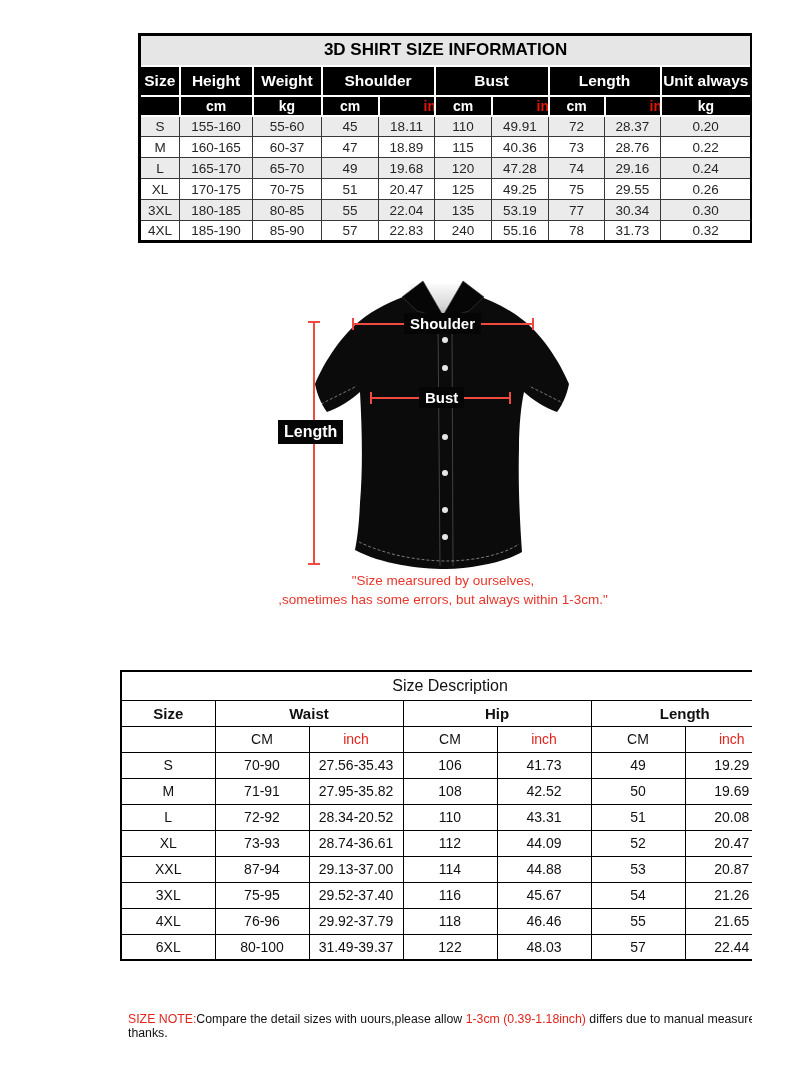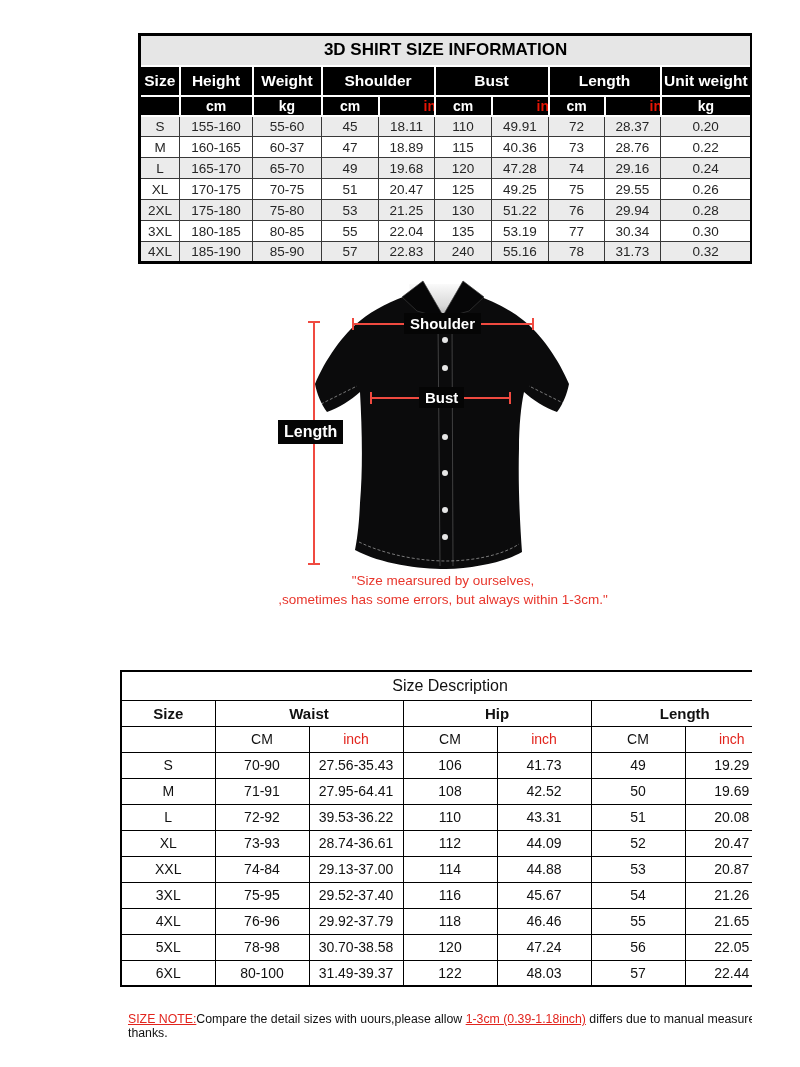--- a/index.html
+++ b/index.html
@@ -50,21 +50,21 @@
   .measure.v::before,.measure.v::after{content:"";position:absolute;left:-5px;width:12px;height:2px;background:var(--line_red);}
   .measure.v::before{top:0;} .measure.v::after{bottom:0;}
   .mlabel{
     position:absolute;background:#050505;color:#fff;font-weight:bold;
     text-align:center;line-height:21px;height:21px;font-size:15px;padding:0 6px;
   }
   .caption{position:absolute;left:0;top:571px;width:790px;text-align:center;
     color:var(--caption_red);font-size:13.5px;line-height:19px;}
   
   .note{position:absolute;left:80px;top:1012px;width:700px;font-size:12.3px;color:#111;}
-  .note .nred{color:var(--note_red);text-decoration:underline;}
+  .note .nred{color:var(--note_red);}
 </style>
 </head>
 <body>
 
 <div class="page">
 
   <table class="t1">
     <colgroup>
       <col style="width:40px">
         <col style="width:73px">
@@ -81,21 +81,21 @@
       <tr class="title-row">
         <td colspan="10">3D SHIRT SIZE INFORMATION</td>
       </tr>
       <tr class="dark group-row">
         <th>Size</th>
         <th>Height</th>
         <th>Weight</th>
         <th colspan="2">Shoulder</th>
         <th colspan="2">Bust</th>
         <th colspan="2">Length</th>
-        <th>Unit weight</th>
+        <th>Unit always</th>
       </tr>
       <tr class="dark unit-row">
         <td></td>
         <td>cm</td>
         <td>kg</td>
         <td>cm</td>
         <td class="red">inch\'\'</td>
         <td>cm</td>
         <td class="red">inch\'\'</td>
         <td>cm</td>
@@ -144,32 +144,20 @@
           <td>XL</td>
           <td>170-175</td>
           <td>70-75</td>
           <td>51</td>
           <td class="red">20.47</td>
           <td>125</td>
           <td class="red">49.25</td>
           <td>75</td>
           <td class="red">29.55</td>
           <td>0.26</td>
-        </tr>
-        <tr>
-          <td>2XL</td>
-          <td>175-180</td>
-          <td>75-80</td>
-          <td>53</td>
-          <td class="red">21.25</td>
-          <td>130</td>
-          <td class="red">51.22</td>
-          <td>76</td>
-          <td class="red">29.94</td>
-          <td>0.28</td>
         </tr>
         <tr>
           <td>3XL</td>
           <td>180-185</td>
           <td>80-85</td>
           <td>55</td>
           <td class="red">22.04</td>
           <td>135</td>
           <td class="red">53.19</td>
           <td>77</td>
@@ -298,47 +286,47 @@
           <td>70-90</td>
           <td class="red">27.56-35.43</td>
           <td>106</td>
           <td class="red">41.73</td>
           <td>49</td>
           <td class="red">19.29</td>
         </tr>
         <tr>
           <td>M</td>
           <td>71-91</td>
-          <td class="red">27.95-64.41</td>
+          <td class="red">27.95-35.82</td>
           <td>108</td>
           <td class="red">42.52</td>
           <td>50</td>
           <td class="red">19.69</td>
         </tr>
         <tr>
           <td>L</td>
           <td>72-92</td>
-          <td class="red">39.53-36.22</td>
+          <td class="red">28.34-20.52</td>
           <td>110</td>
           <td class="red">43.31</td>
           <td>51</td>
           <td class="red">20.08</td>
         </tr>
         <tr>
           <td>XL</td>
           <td>73-93</td>
           <td class="red">28.74-36.61</td>
           <td>112</td>
           <td class="red">44.09</td>
           <td>52</td>
           <td class="red">20.47</td>
         </tr>
         <tr>
           <td>XXL</td>
-          <td>74-84</td>
+          <td>87-94</td>
           <td class="red">29.13-37.00</td>
           <td>114</td>
           <td class="red">44.88</td>
           <td>53</td>
           <td class="red">20.87</td>
         </tr>
         <tr>
           <td>3XL</td>
           <td>75-95</td>
           <td class="red">29.52-37.40</td>
@@ -350,29 +338,20 @@
         <tr>
           <td>4XL</td>
           <td>76-96</td>
           <td class="red">29.92-37.79</td>
           <td>118</td>
           <td class="red">46.46</td>
           <td>55</td>
           <td class="red">21.65</td>
         </tr>
         <tr>
-          <td>5XL</td>
-          <td>78-98</td>
-          <td class="red">30.70-38.58</td>
-          <td>120</td>
-          <td class="red">47.24</td>
-          <td>56</td>
-          <td class="red">22.05</td>
-        </tr>
-        <tr>
           <td>6XL</td>
           <td>80-100</td>
           <td class="red">31.49-39.37</td>
           <td>122</td>
           <td class="red">48.03</td>
           <td>57</td>
           <td class="red">22.44</td>
         </tr>
       </tbody>
   </table>

